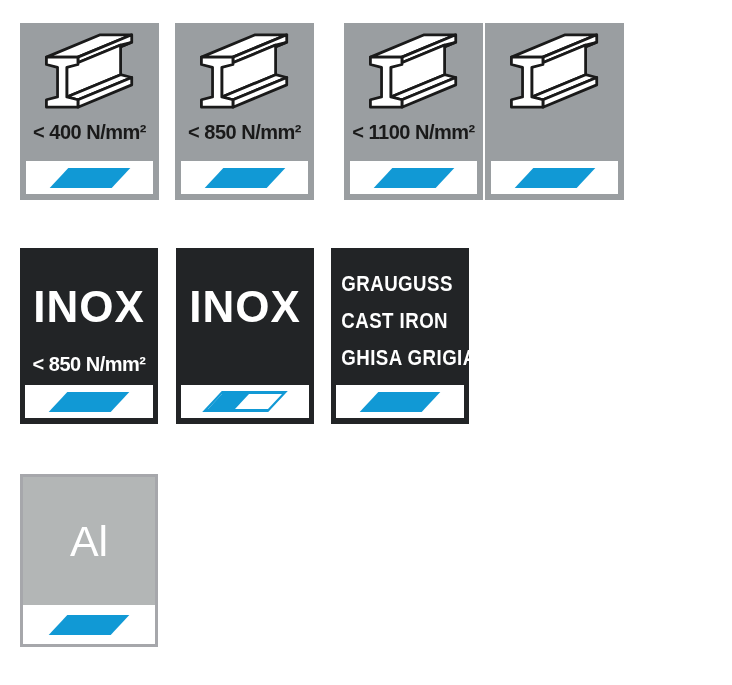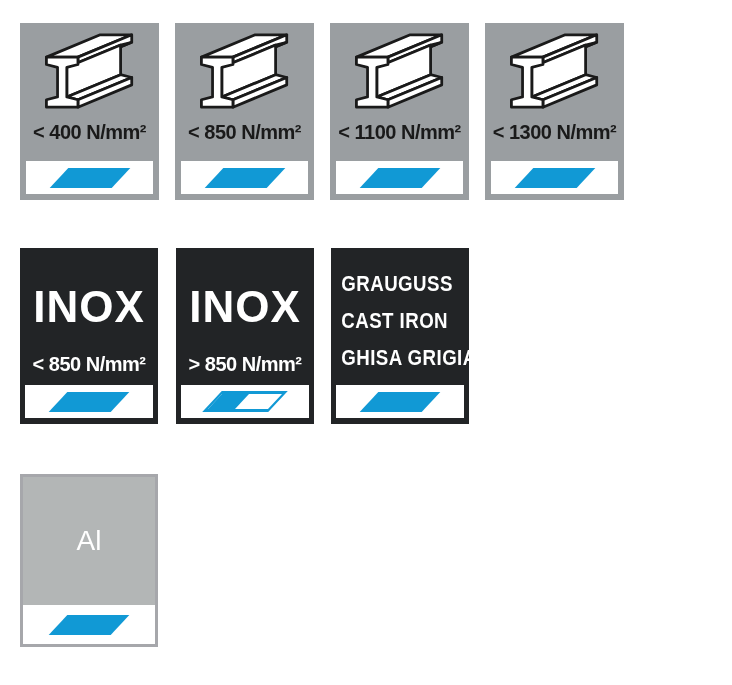--- a/index.html
+++ b/index.html
@@ -16,21 +16,21 @@
   html,body{background:var(--page-bg);}
   body{font-family:"Liberation Sans","DejaVu Sans",sans-serif;}
   .canvas{position:relative;width:732px;height:685px;background:var(--page-bg);overflow:hidden;}
 
   .badge{position:absolute;overflow:hidden;}
   .badge.gray{background:var(--badge-gray);}
   .badge.black{background:var(--badge-black);}
 
   
   .r1{top:23px;width:139px;height:177px;}
-  .r1.c1{left:20px;} .r1.c2{left:175px;} .r1.c3{left:330px;} .r1.c4{left:485px;}
+  .r1.c1{left:20px;} .r1.c2{left:175px;} .r1.c3{left:344px;} .r1.c4{left:485px;}
   .r2{top:248px;width:138px;height:176px;}
   .r2.c1{left:20px;} .r2.c2{left:176px;} .r2.c3{left:331px;}
   .r3{top:474px;left:20px;width:138px;height:173px;background:var(--page-bg);border:3px solid var(--al-border);}
 
   .ibeam{position:absolute;top:6px;left:50%;transform:translateX(-50%);}
 
   .limit-label{position:absolute;top:97px;left:0;width:100%;height:24px;line-height:24px;
     text-align:center;font-weight:bold;font-size:20px;letter-spacing:-0.5px;color:var(--text-dark);
     white-space:nowrap;}
   .black .limit-label{color:var(--text-light);top:104px;}
@@ -47,21 +47,21 @@
   .black .strip{left:5px;right:5px;bottom:6px;}
 
   .para{width:62px;height:20px;background:var(--accent-blue);transform:skewX(-43deg);}
   .para-outline{position:relative;width:66px;height:21px;background:#ffffff;
     border:3px solid var(--accent-blue);transform:skewX(-43deg);}
   .para-outline .para-fill{position:absolute;left:0;top:0;bottom:0;width:45%;background:var(--accent-blue);}
 
   
   .al-box{position:absolute;top:0;left:0;right:0;height:128px;background:var(--al-fill);
     display:flex;align-items:center;justify-content:center;}
-  .al-symbol{font-size:28px;font-weight:normal;color:var(--text-light);letter-spacing:0;}
+  .al-symbol{font-size:43px;font-weight:normal;color:var(--text-light);letter-spacing:0;}
   .al-strip{position:absolute;left:0;right:0;bottom:0;height:39px;background:#ffffff;
     display:flex;align-items:center;justify-content:center;}
 </style>
 </head>
 <body>
 
 <div class="canvas">
 
   <svg width="0" height="0" style="position:absolute" aria-hidden="true">
     <defs>
@@ -106,37 +106,35 @@
     <div class="limit-label">&lt; 1100 N/mm²</div>
     <div class="strip">
       <div class="para"></div>
     </div>
   </div>
 
   <div class="badge gray r1 c4">
     <svg class="ibeam" width="102" height="84" viewBox="0 0 110 90">
         <use href="#ibeam"></use>
       </svg>
-    <div class="limit-label">&lt; 1300 N/mm²</div>
     <div class="strip">
       <div class="para"></div>
     </div>
   </div>
 
   <div class="badge black r2 c1">
     <div class="inox-title">INOX</div>
     <div class="limit-label">&lt; 850 N/mm²</div>
     <div class="strip">
       <div class="para"></div>
     </div>
   </div>
 
   <div class="badge black r2 c2">
     <div class="inox-title">INOX</div>
-    <div class="limit-label">&gt; 850 N/mm²</div>
     <div class="strip">
       <div class="para-outline">
         <div class="para-fill"></div>
       </div>
     </div>
   </div>
 
   <div class="badge black r2 c3">
     <div class="ci-lines">
       <span class="ci-line">GRAUGUSS</span>

